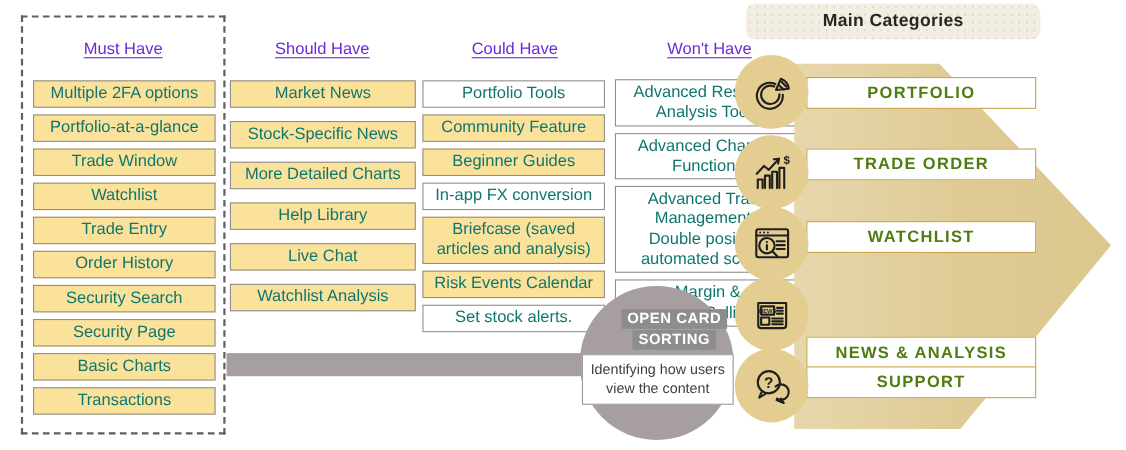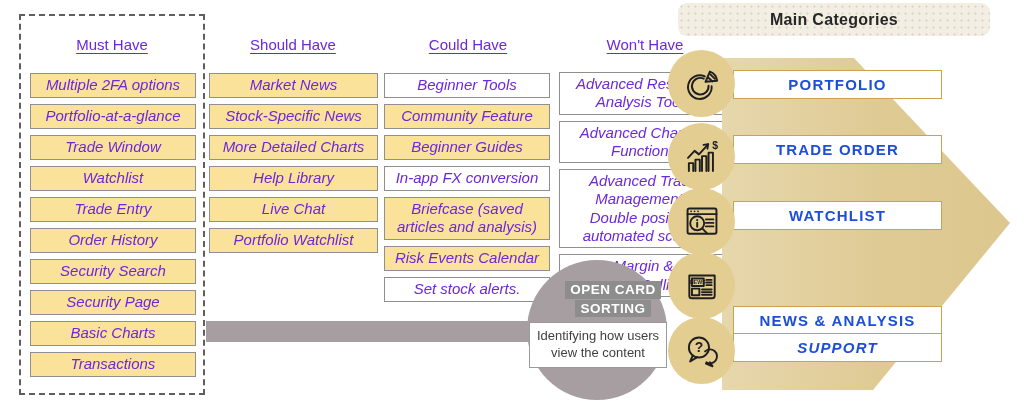--- a/index.html
+++ b/index.html
@@ -8,28 +8,28 @@
     font-family:"Liberation Sans",sans-serif;color:#2f2f2f;
   }
   
   .col-header{
     position:absolute;top:36px;transform:translateX(-50%);
     font-size:15px;color:#6d28d9;text-decoration:underline;text-underline-offset:3px;
     white-space:nowrap;z-index:2;
   }
   .col{position:absolute;display:flex;flex-direction:column;gap:6px;z-index:2;}
   #col-must{left:30px;top:73px;width:166px;}
-  #col-should{left:209px;top:73px;width:169px;}
+  #col-should{left:209px;top:73px;width:169px;gap:12px;}
   #col-could{left:384px;top:73px;width:166px;}
   #col-wont{left:559px;top:72px;width:169px;}
   .card{
     box-sizing:border-box;min-height:25px;width:100%;
     display:flex;align-items:center;justify-content:center;text-align:center;
     font-size:15px;line-height:1.22;padding:2px 4px;
-    background:#fff;border:1px solid #8f8f8f;color:#6d28d9;white-space:pre-line;font-style:italic;
+    background:#fff;border:1px solid #8f8f8f;color:#0f766e;white-space:pre-line;
   }
   .card.yellow{background:#FBE29B;}
   .dashed-box{
     position:absolute;left:19px;top:14px;width:186px;height:381px;
     border:2.5px dashed #5f5f5f;box-sizing:border-box;z-index:1;
   }
   
   .gray-band{position:absolute;left:206px;top:321px;width:391px;height:21px;background:#A79EA1;z-index:1;}
   .gray-circle{position:absolute;left:527px;top:260px;width:140px;height:140px;border-radius:50%;background:#A79EA1;z-index:6;}
   .sorting-badge{position:absolute;left:527px;top:280px;width:140px;text-align:center;z-index:7;line-height:1.15;}
@@ -37,34 +37,34 @@
     display:inline-block;background:#8d8d8d;color:#fff;font-weight:bold;font-size:13.5px;
     letter-spacing:.5px;padding:1px 5px;margin-top:1px;margin-left:32px;
   }
   .note-box{
     position:absolute;left:529px;top:322px;width:138px;box-sizing:border-box;z-index:7;
     background:#fff;border:1px solid #9a9a9a;padding:5px 3px;
     font-size:13px;line-height:1.3;color:#3f3f3f;text-align:center;
   }
   
   .main-cat-box{
-    position:absolute;left:678px;top:3px;width:312px;height:33px;border-radius:9px;z-index:8;
+    position:absolute;left:678px;top:3px;width:268px;height:33px;border-radius:9px;z-index:8;
     background-color:#F3EEE3;
     background-image:radial-gradient(#E2D9C6 1px, transparent 1.2px);background-size:7px 7px;
     display:flex;align-items:center;justify-content:center;
     font-size:16px;font-weight:bold;color:#262626;letter-spacing:.3px;
   }
   .arrow-svg{position:absolute;left:0;top:0;z-index:3;}
   .cat-bar{
     position:absolute;left:733px;width:209px;height:29px;box-sizing:border-box;z-index:4;
     background:#fff;border:1.5px solid #C8A44C;
     display:flex;align-items:center;justify-content:center;
-    font-size:15px;font-weight:bold;letter-spacing:1.2px;color:#1d4ed8;
-  }
-  #bar-0{top:70px;} #bar-1{top:135px;} #bar-2{top:201px;} #bar-3{top:267px;margin-top:39px;} #bar-4{top:333px;font-style:italic;}
+    font-size:15px;font-weight:bold;letter-spacing:1.2px;color:#4d7c0f;
+  }
+  #bar-0{top:70px;} #bar-1{top:135px;} #bar-2{top:201px;} #bar-3{top:267px;margin-top:39px;} #bar-4{top:333px;}
   .cat-circle{
     position:absolute;left:668px;width:67px;height:67px;border-radius:50%;background:#E3CD90;z-index:5;
     display:flex;align-items:center;justify-content:center;
   }
   #circ-0{top:50px;} #circ-1{top:123px;} #circ-2{top:188px;} #circ-3{top:252px;} #circ-4{top:317px;}
   .icon-stroke{stroke:#1f1f1f;fill:none;stroke-width:2.2;stroke-linecap:round;stroke-linejoin:round;}
   .icon-text{fill:#1f1f1f;font-family:"Liberation Sans",sans-serif;font-weight:bold;}
 </style>
 </head>
 <body>
@@ -92,25 +92,25 @@
     <div class="card yellow">Basic Charts</div>
     <div class="card yellow">Transactions</div>
   </div>
 
   <div class="col" id="col-should">
     <div class="card yellow">Market News</div>
     <div class="card yellow">Stock-Specific News</div>
     <div class="card yellow">More Detailed Charts</div>
     <div class="card yellow">Help Library</div>
     <div class="card yellow">Live Chat</div>
-    <div class="card yellow">Portfolio Watchlist</div>
+    <div class="card yellow">Watchlist Analysis</div>
   </div>
 
   <div class="col" id="col-could">
-    <div class="card">Beginner Tools</div>
+    <div class="card">Portfolio Tools</div>
     <div class="card yellow">Community Feature</div>
     <div class="card yellow">Beginner Guides</div>
     <div class="card">In-app FX conversion</div>
     <div class="card yellow">Briefcase (saved articles and analysis)</div>
     <div class="card yellow">Risk Events Calendar</div>
     <div class="card">Set stock alerts.</div>
   </div>
 
   <div class="col" id="col-wont">
     <div class="card">Advanced Research

